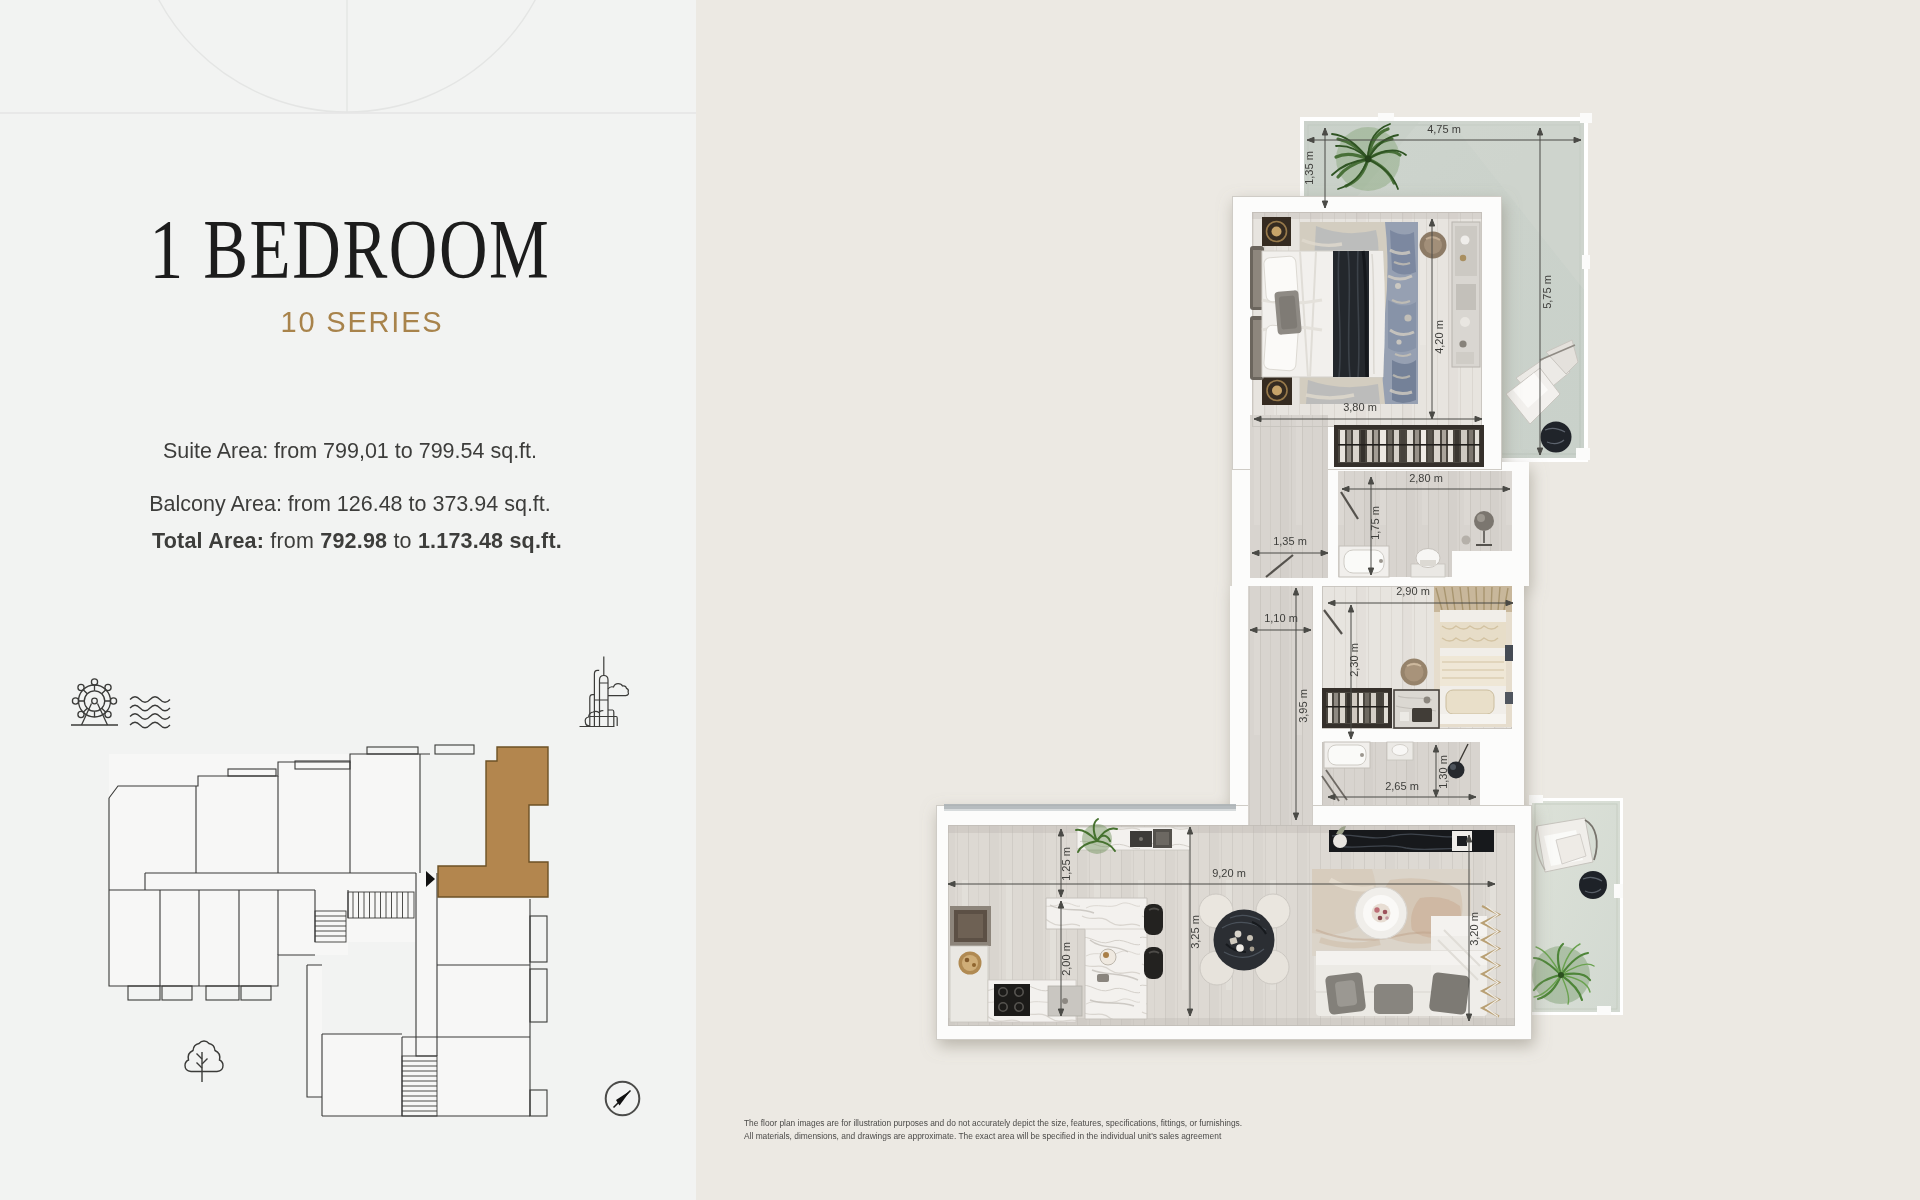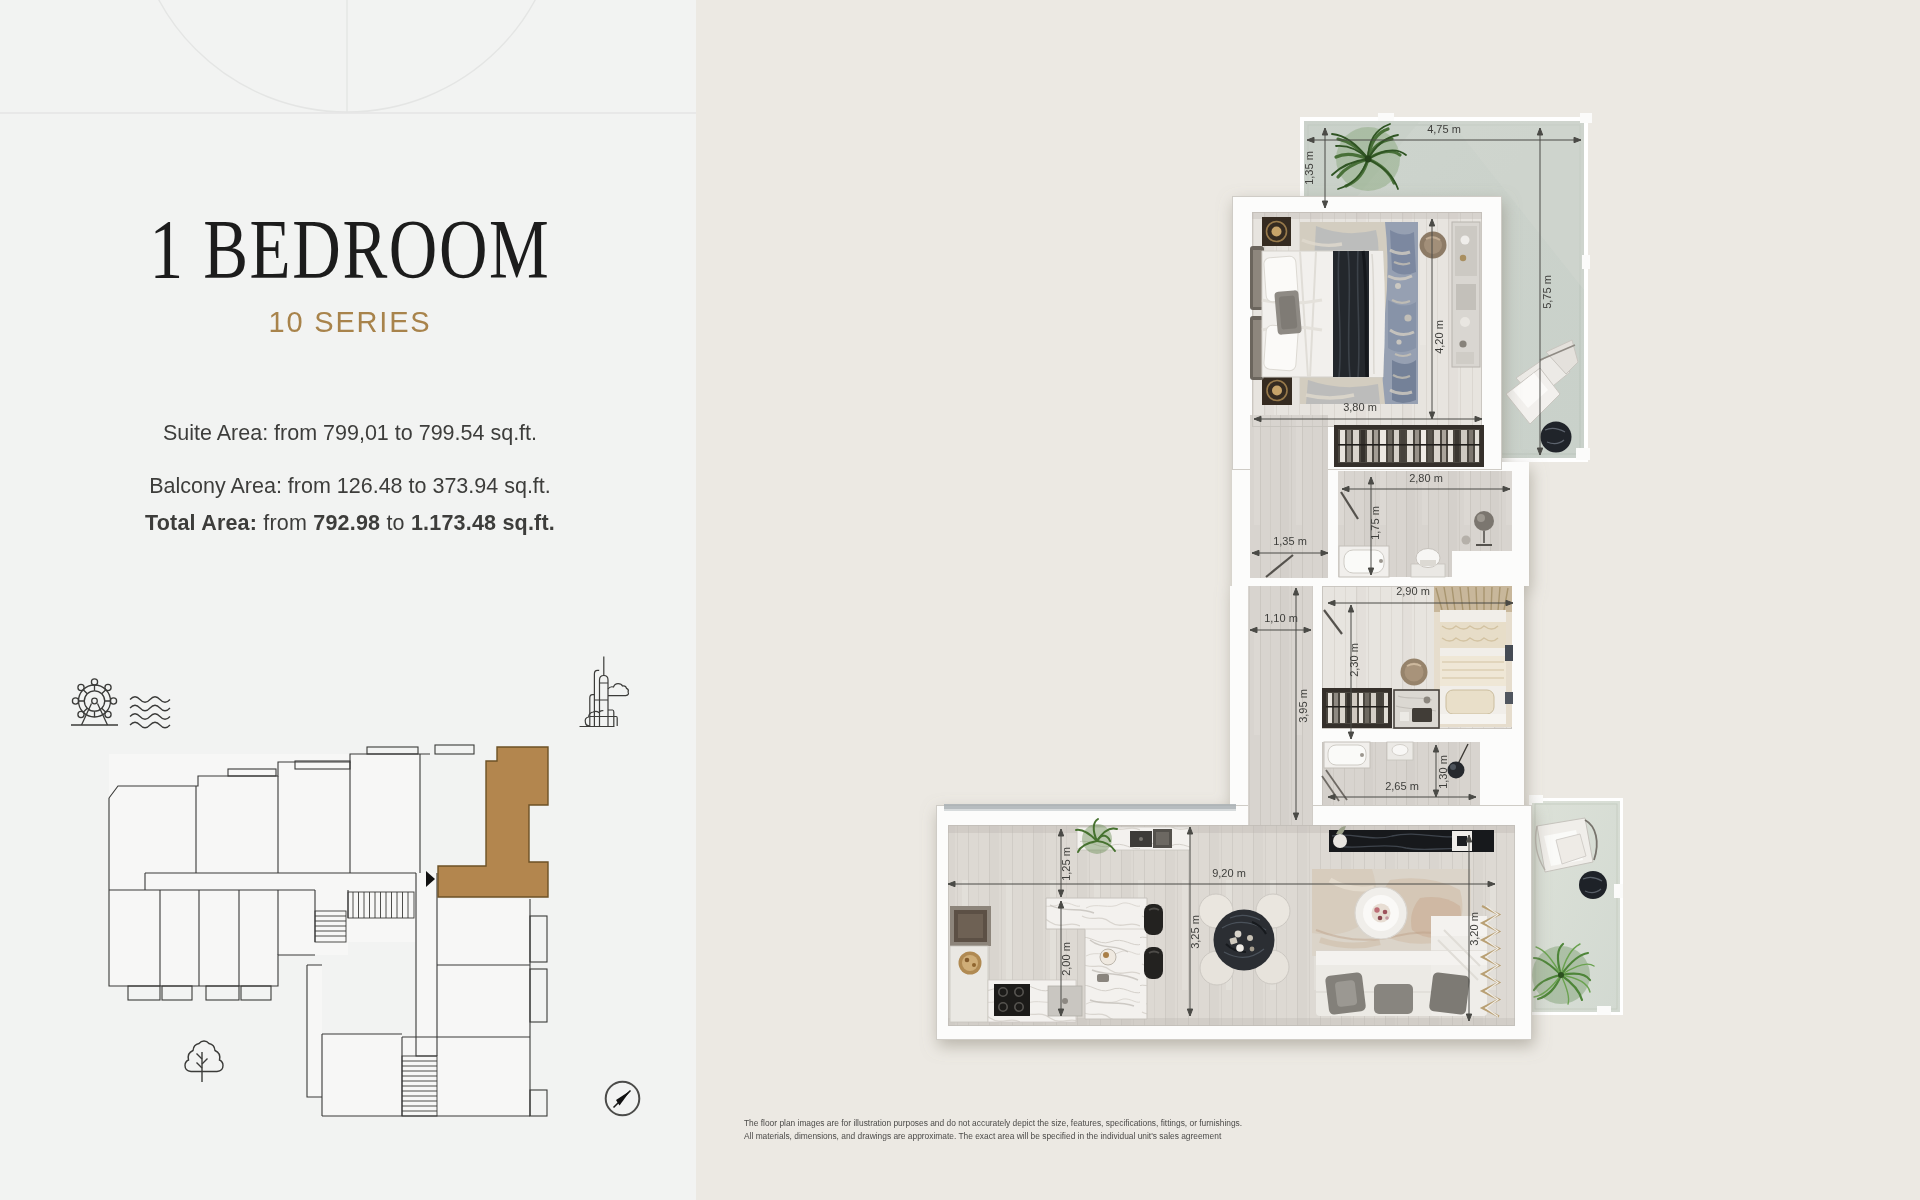--- a/index.html
+++ b/index.html
@@ -1,24 +1,24 @@
 <!DOCTYPE html>
 <html><head>
 <meta charset="utf-8">
 <style>
   html,body{margin:0;padding:0;width:1920px;height:1200px;overflow:hidden;}
   body{font-family:"Liberation Sans", sans-serif;position:relative;background:#ece9e3;}
   .abs{position:absolute;}
   #leftpanel{left:0;top:0;width:696px;height:1200px;background:#f2f3f2;}
   #title{left:0;top:208px;width:700px;text-align:center;font-family:"Liberation Serif",serif;font-size:84px;color:#1c1c1c;letter-spacing:2px;line-height:1;transform:scaleX(0.80);transform-origin:50% 50%;white-space:nowrap;}
-  #series{left:0;top:308px;width:700px;text-align:center;font-size:29px;color:#a8834b;letter-spacing:1.8px;line-height:1;}
-  .area{left:0;width:700px;text-align:center;font-size:21.5px;color:#3d3d3b;line-height:1;white-space:nowrap;}
+  #series{left:12px;top:308px;width:700px;text-align:center;font-size:29px;color:#a8834b;letter-spacing:1.8px;line-height:1;}
+  .area{left:0;width:700px;text-align:center;font-size:21.5px;color:#3d3d3b;line-height:1;white-space:nowrap;margin-top:18px;}
   #a1{top:423px;}
   #a2{top:476px;}
-  #a3{top:513px;font-weight:bold;letter-spacing:0.2px;}
+  #a3{top:513px;font-weight:bold;letter-spacing:0.2px;padding-left:7px;}
   #disc{left:744px;top:1117px;width:1000px;text-align:left;font-size:8.4px;color:#4c4b49;line-height:13.4px;letter-spacing:0px;white-space:nowrap;}
   svg text{font-family:"Liberation Sans",sans-serif;}
   .dim{font-size:11px;fill:#3e3e3b;}
 </style>
 </head>
 <body>
 
 <div class="abs" id="leftpanel"></div>
 
 <div class="abs" id="title">1 BEDROOM</div>

